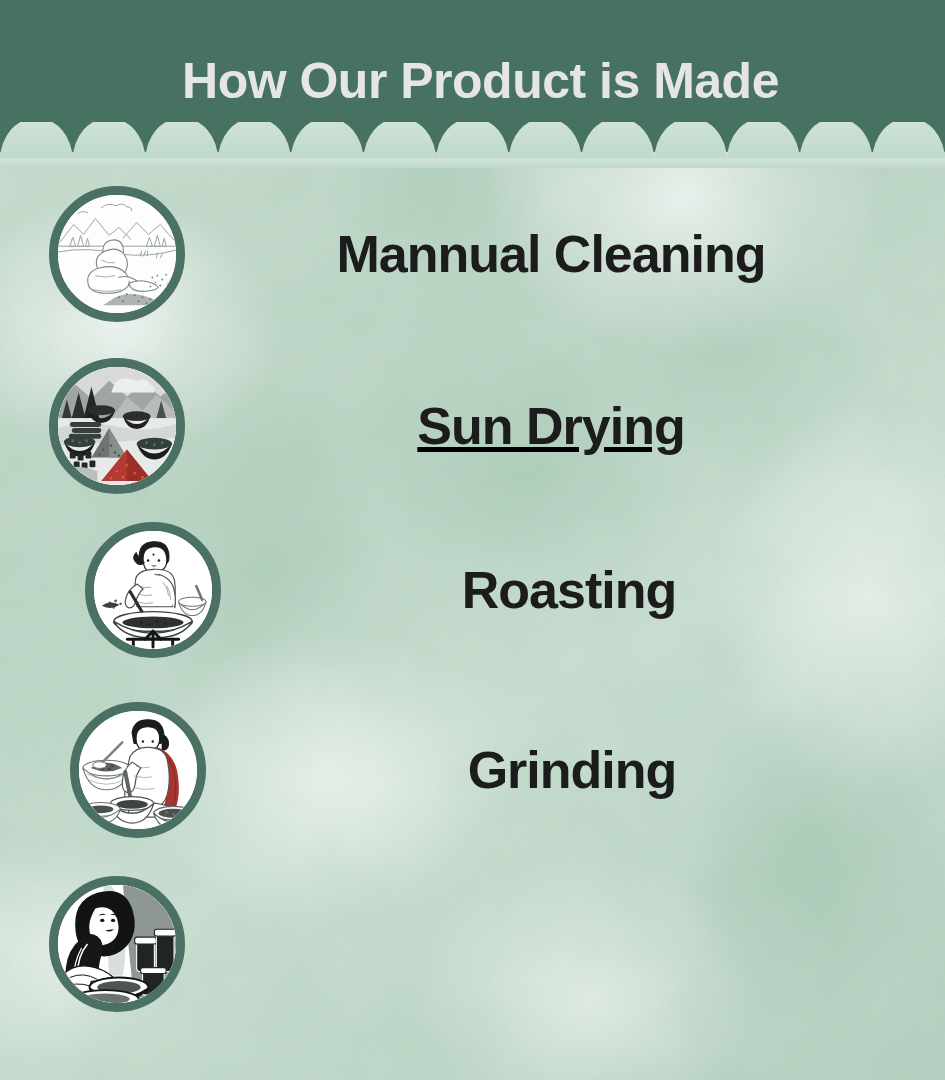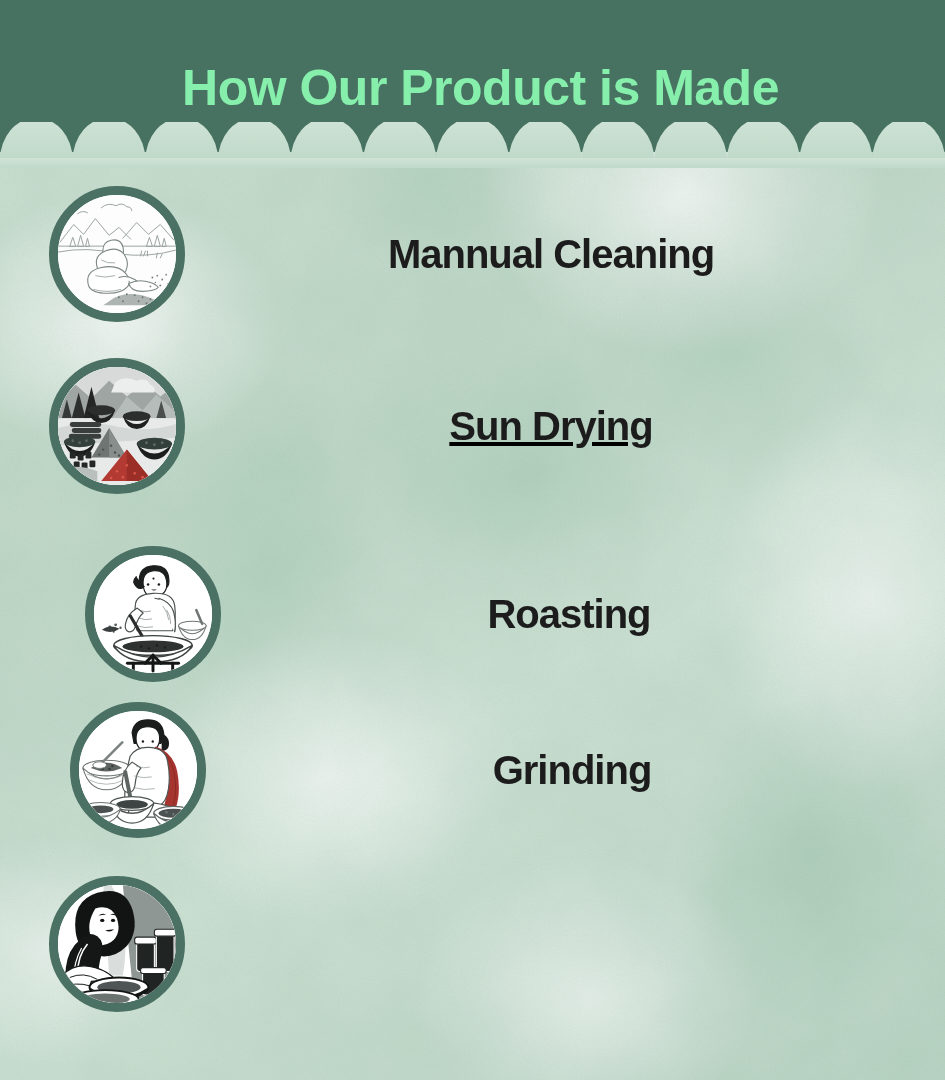--- a/index.html
+++ b/index.html
@@ -43,26 +43,25 @@
   
   #header {
     position:absolute; left:0; top:0;
     width:945px; height:152px;
     background:#477160;
     z-index:3;
   }
   #header-title {
     position:absolute; left:16px; right:0; top:52px;
     text-align:center;
-    color:#86efac;
+    color:#e5e5e5;
     font-size:50px;
     font-weight:bold;
     letter-spacing:-.5px;
     white-space:nowrap;
-    margin-top:7px;
   }
 
   
   #scallops {
     position:absolute; left:0; top:122px;
     width:945px; height:46px;
     z-index:4;
     display:block;
   }
 
@@ -87,21 +86,21 @@
     border:9px solid #4a7163;
     background:#ffffff;
     overflow:hidden;
     box-sizing:border-box;
   }
   .step-icon svg { display:block; width:100%; height:100%; }
   .step-label {
     flex:1 1 auto;
     text-align:center;
     color:#1c1c1c;
-    font-size:40px;
+    font-size:52px;
     font-weight:bold;
     letter-spacing:-1px;
     padding-right:28px;
     white-space:nowrap;
     line-height:1;
   }
 </style>
 </head>
 <body>
 
@@ -283,21 +282,21 @@
             <circle cx="86" cy="112" r="1.3"></circle>
               <circle cx="54" cy="113" r="1.3"></circle>
           </g>
 
           <path d="M0 104 q20 -6 40 2 l0 14 L0 120 Z" fill="#b9bfbd"></path>
         </svg>
       </div>
       <div class="step-label">Sun Drying</div>
     </div>
 
-    <div class="step" style="top:360px;padding-left:36px;">
+    <div class="step" style="top:336px;padding-left:36px;">
       <div class="step-icon">
         <svg viewBox="0 0 120 120">
           <rect width="120" height="120" fill="#ffffff"></rect>
 
           <g fill="#ffffff" stroke="#6f7674" stroke-width="1.1" stroke-linejoin="round">
             <path d="M86 72 q14 16 28 0 q-4 14 -14 14 q-10 0 -14 -14 z"></path>
             <ellipse cx="100" cy="72" rx="14" ry="4.6"></ellipse>
             <path d="M104 56 l6 14" stroke-width="2.6" stroke-linecap="round"></path>
           </g>
 

